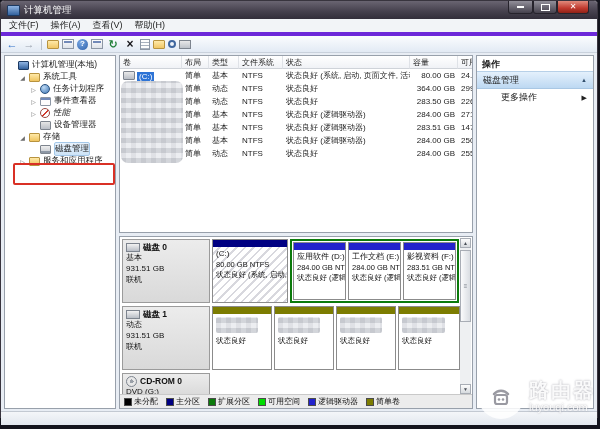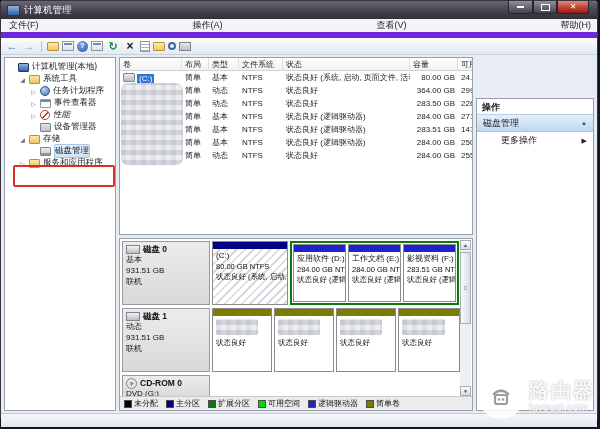--- a/index.html
+++ b/index.html
@@ -15,22 +15,22 @@
             border-radius:1px;margin-right:4px;}
   .win-controls{position:absolute;right:8px;top:0;display:flex;}
   .wbtn{height:13px;border:1px solid #26232c;border-top:none;border-radius:0 0 3px 3px;
         display:flex;align-items:center;justify-content:center;color:#fff;font-size:8px;line-height:1;
         background:linear-gradient(rgba(150,148,158,.9),rgba(70,66,78,.9));box-sizing:border-box;}
   .wbtn.min{width:25px;}.wbtn.max{width:24px;}
   .wbtn.close{width:32px;background:linear-gradient(#e08a7c,#c0392e 60%,#8f2117);}
   .minbar{width:7px;height:2px;background:#fff;}
   .maxbox{width:7px;height:5px;border:1px solid #fff;}
   
-  .menubar{height:13px;background:#f2f4f7;border-bottom:6px solid #6d28d9;display:flex;
-           align-items:center;font-size:9px;color:#1d1d1d;padding-left:2px;justify-content:space-between;}
+  .menubar{height:13px;background:#f2f4f7;border-bottom:4px solid #6d28d9;display:flex;
+           align-items:center;font-size:9px;color:#1d1d1d;padding-left:2px;}
   .menu-item{padding:0 6px;}
   .toolbar{height:16px;background:linear-gradient(#fbfcfe,#e2eaf4);border-bottom:1px solid #c9d1dc;
            display:flex;align-items:center;padding-left:4px;gap:3px;}
   .tb-sep{width:1px;height:11px;background:#b9c0ca;margin:0 2px;}
   .tb-ico{width:14px;height:13px;display:flex;align-items:center;justify-content:center;
           font-size:11px;line-height:1;box-sizing:border-box;}
   .ico-back::before{content:"←";color:#2f6fc8;font-weight:bold;}
   .ico-forward::before{content:"→";color:#9aa2ad;font-weight:bold;}
   .ico-up-level,.ico-open-folder{width:12px;height:9px;background:linear-gradient(#ffe9a8,#f0c766);
           border:1px solid #b8933f;border-radius:1px;}
@@ -108,21 +108,21 @@
   
   .vscroll{position:absolute;top:1px;right:1px;bottom:14px;width:11px;background:#eef0f2;}
   .sb-btn{position:absolute;left:0;right:0;height:10px;background:linear-gradient(#fdfdfd,#d6dade);
           border:1px solid #a8adb5;box-sizing:border-box;display:flex;align-items:center;justify-content:center;
           font-size:5px;color:#4a5058;}
   .sb-up{top:0;}.sb-down{bottom:0;}
   .sb-thumb{position:absolute;left:0;right:0;top:12px;height:72px;background:linear-gradient(90deg,#fafbfc,#d9dde2);
           border:1px solid #a8adb5;box-sizing:border-box;display:flex;align-items:center;justify-content:center;
           font-size:6px;color:#7c828b;}
   
-  .action-pane{width:118px;font-size:9px;color:#1c1c1c;display:flex;flex-direction:column;margin-top:41px;}
+  .action-pane{width:118px;font-size:9px;color:#1c1c1c;display:flex;flex-direction:column;}
   .ap-header{height:15px;padding:2px 5px 0;font-weight:bold;box-sizing:border-box;}
   .ap-section{height:16px;background:linear-gradient(#e4f0fc,#bdd8f2);border-top:1px solid #b7d0e8;
           border-bottom:1px solid #a9c7e4;display:flex;align-items:center;justify-content:space-between;
           padding:0 6px;}
   .ap-arrow{font-size:6px;color:#33506e;}
   .ap-more{height:17px;display:flex;align-items:center;padding-left:24px;position:relative;}
   .ap-more .ap-arrow{position:absolute;right:6px;font-size:7px;color:#222;}
   
   .statusbar{height:13px;background:linear-gradient(#f4f6f9,#e2e7ee);border-top:1px solid #c3c9d2;}
   

